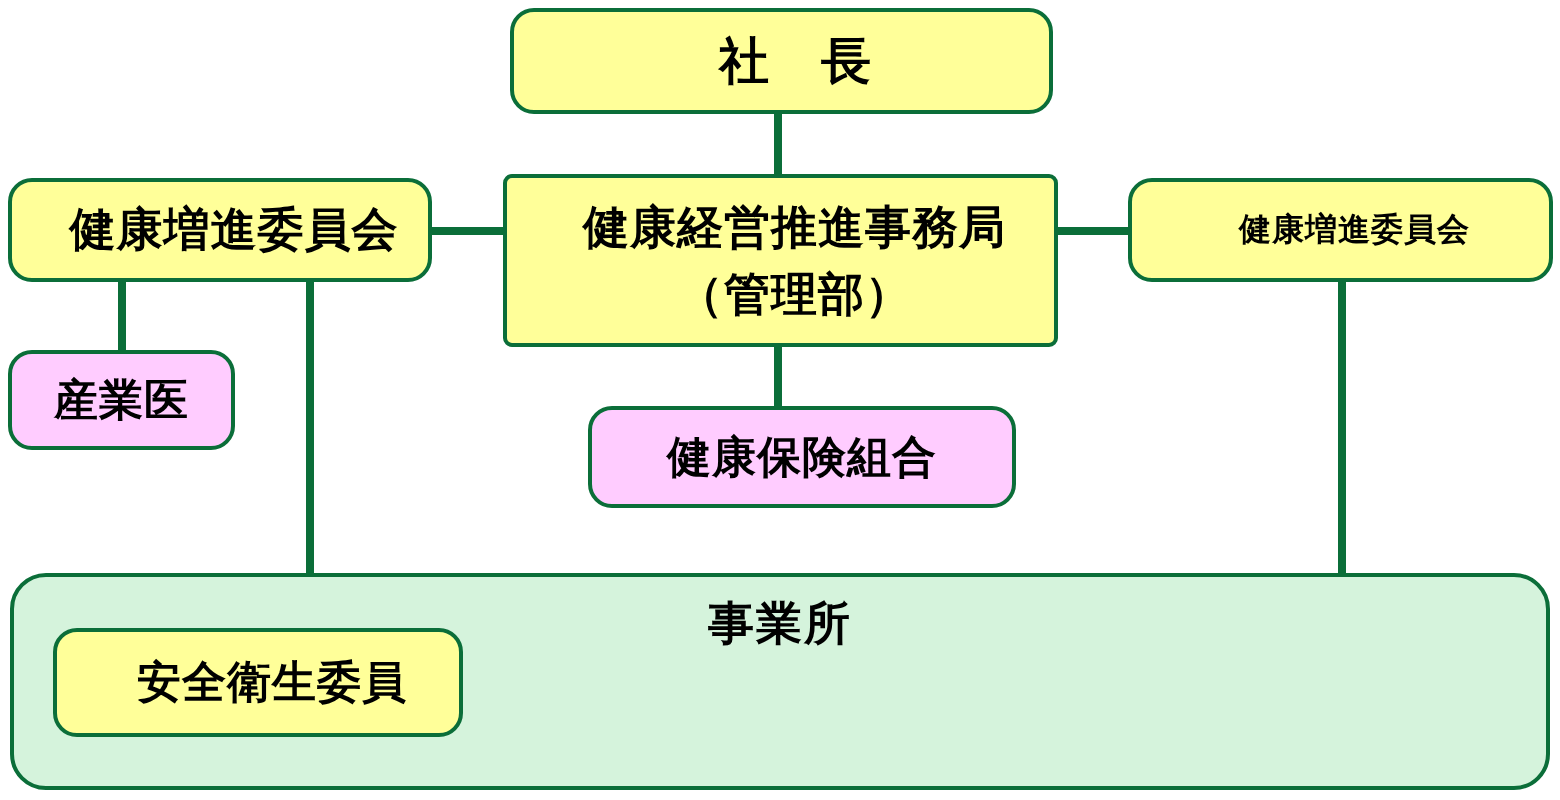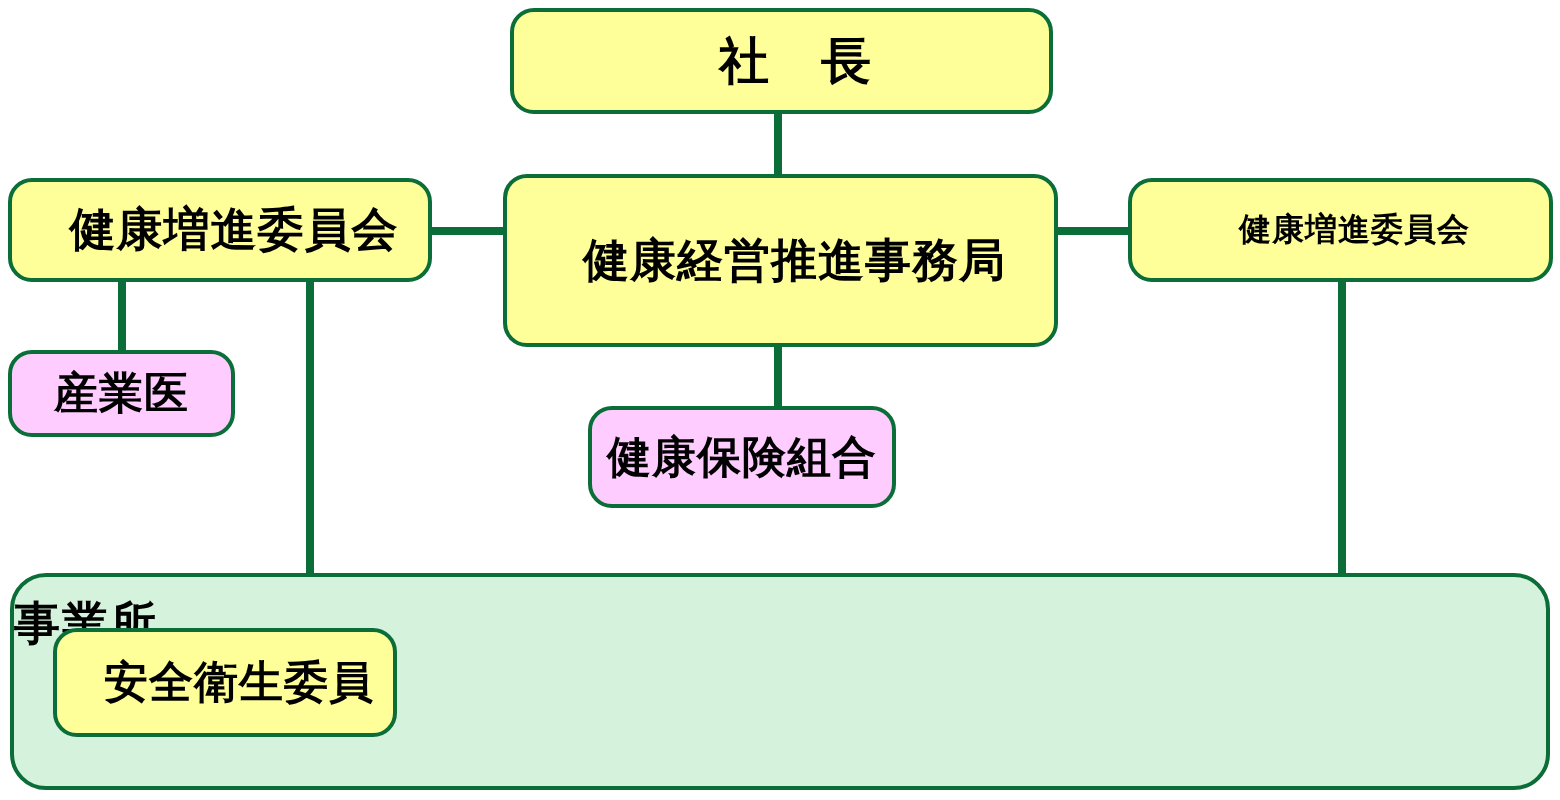--- a/index.html
+++ b/index.html
@@ -39,31 +39,32 @@
     position: absolute;
     box-sizing: border-box;
     left: 10px; top: 573px; width: 1540px; height: 217px;
     background: var(--area);
     border: 4px solid var(--line);
     border-radius: 36px;
   }
   .area-label {
     position: absolute;
     top: 16px; left: 0; width: 100%;
+    text-align: center;
     font-weight: bold;
     font-size: 46px;
     letter-spacing: 2px;
   }
   #n-president        { left: 510px;  top: 8px;   width: 543px; height: 106px; font-size: 50px; }
-  #n-office           { left: 503px;  top: 174px; width: 555px; height: 173px; font-size: 46px; line-height: 1.45; }
+  #n-office           { left: 503px;  top: 174px; width: 555px; height: 173px; font-size: 46px; line-height: 1.45; border-radius: 9px; }
   #n-safety-committee { left: 8px;    top: 178px; width: 424px; height: 104px; font-size: 46px; }
   #n-health-committee { left: 1128px; top: 178px; width: 425px; height: 104px; font-size: 32px; }
-  #n-physician        { left: 8px;    top: 350px; width: 227px; height: 87px; font-size: 44px; }
-  #n-insurance        { left: 588px;  top: 406px; width: 308px; height: 102px; font-size: 44px; }
-  #n-safety-member    { left: 53px;   top: 628px; width: 344px; height: 109px; font-size: 44px; }
+  #n-physician        { left: 8px;    top: 350px; width: 227px; height: 100px; font-size: 44px; }
+  #n-insurance        { left: 588px;  top: 406px; width: 428px; height: 102px; font-size: 44px; }
+  #n-safety-member    { left: 53px;   top: 628px; width: 410px; height: 109px; font-size: 44px; }
   #n-health-member    { left: 1093px; top: 627px; width: 410px; height: 109px; font-size: 44px; }
 
   #e-president-office { left: 774px;  top: 110px; width: 8px;  height: 68px; }
   #e-safety-office    { left: 428px;  top: 227px; width: 80px; height: 8px; }
   #e-office-health    { left: 1054px; top: 227px; width: 78px; height: 8px; }
   #e-safety-physician { left: 118px;  top: 278px; width: 8px;  height: 76px; }
   #e-safety-member    { left: 306px;  top: 278px; width: 8px;  height: 354px; }
   #e-office-insurance { left: 774px;  top: 343px; width: 8px;  height: 67px; }
   #e-health-member    { left: 1338px; top: 278px; width: 8px;  height: 353px; }
 </style>
@@ -84,20 +85,21 @@
     <div class="area-label">事業所</div>
   </div>
 
   <div class="node yellow" id="n-president">
     <span>社　長</span>
   </div>
 
   <div class="node yellow" id="n-office">
     <span>
       <span>健康経営推進事務局</span><br>
+      <span>（管理部）</span>
     </span>
   </div>
 
   <div class="node yellow" id="n-safety-committee">
     <span>健康増進委員会</span>
   </div>
 
   <div class="node yellow" id="n-health-committee">
     <span>健康増進委員会</span>
   </div>

